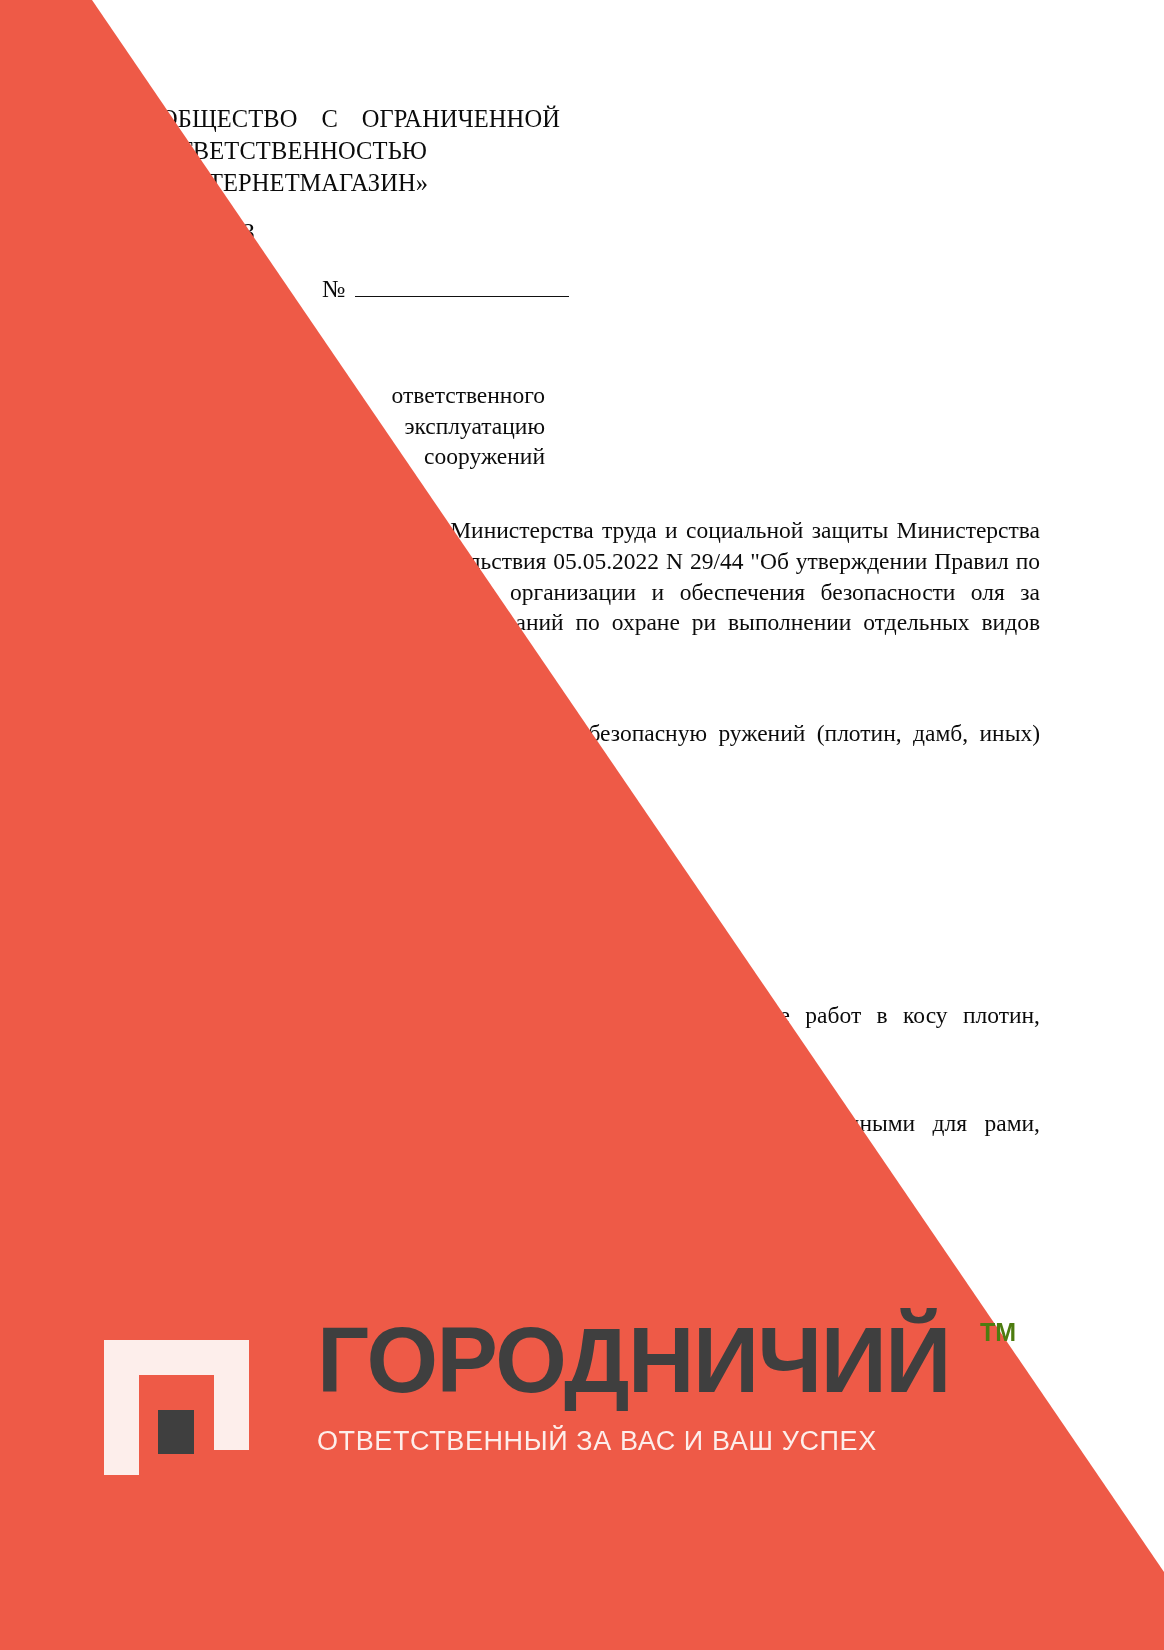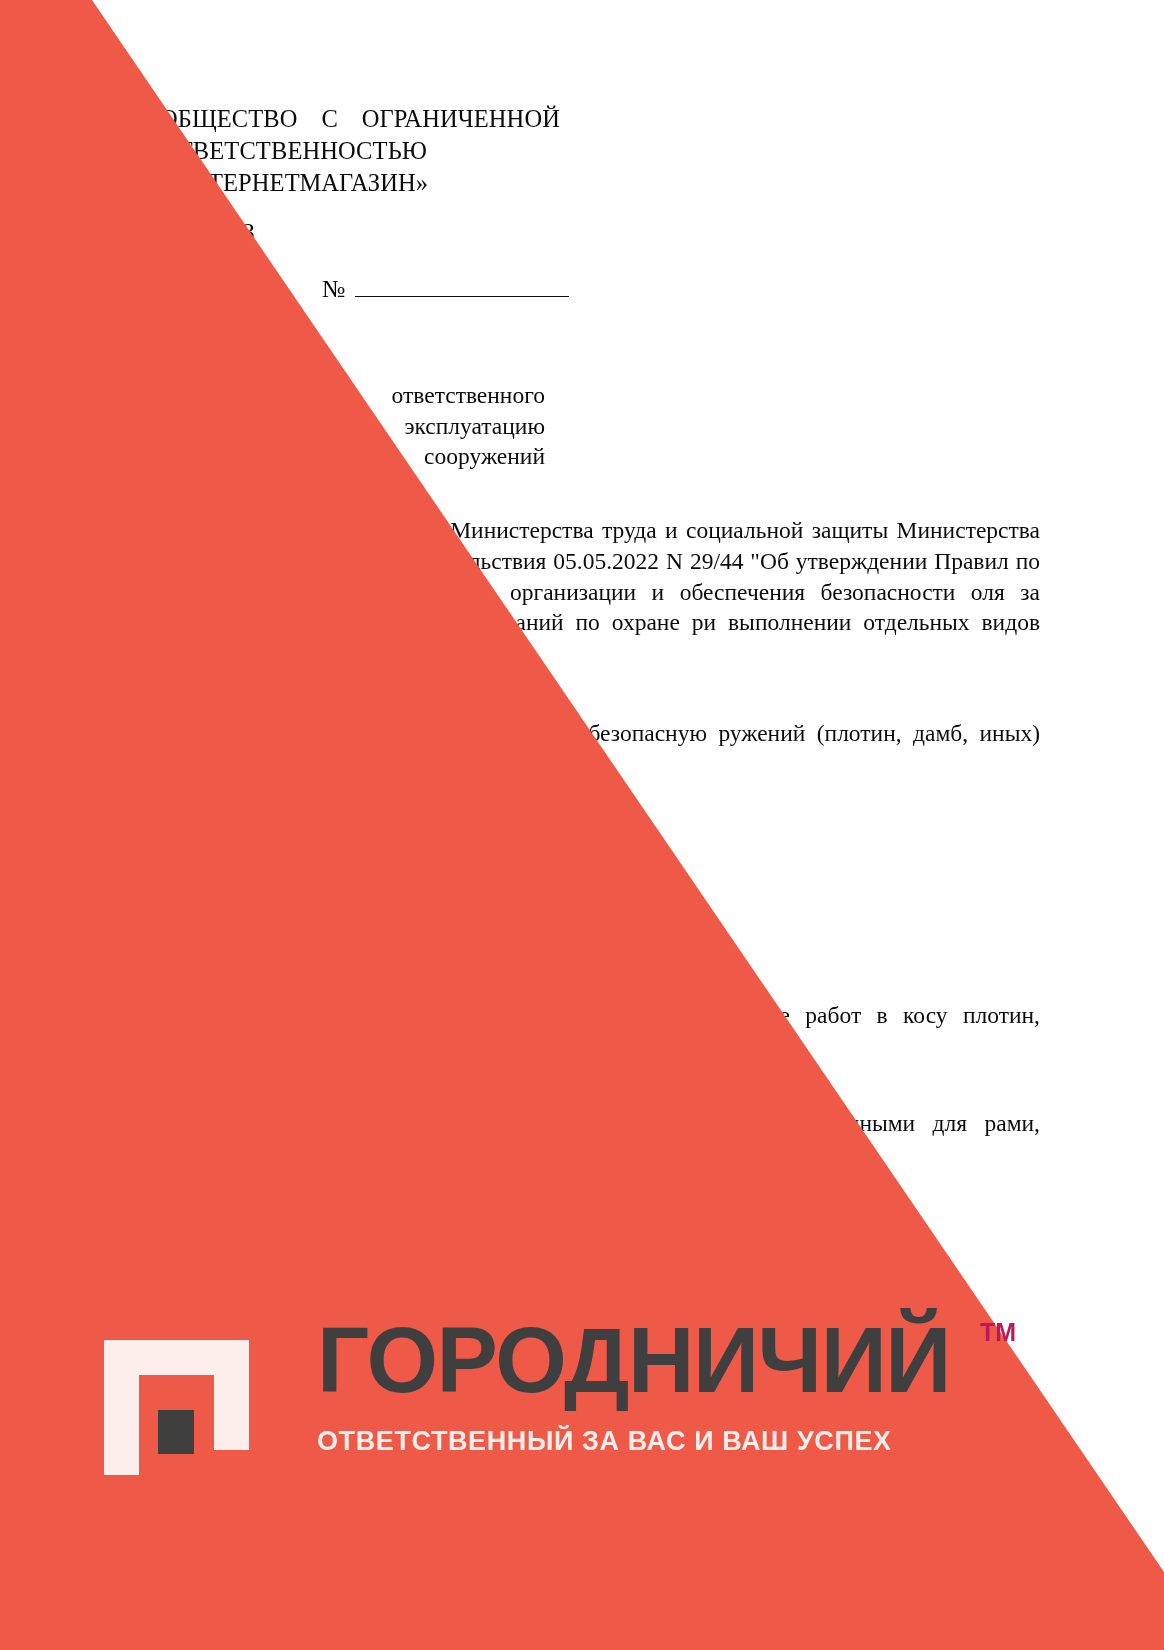--- a/index.html
+++ b/index.html
@@ -158,27 +158,27 @@
     line-height: 92px;
     letter-spacing: -1.5px;
     color: #3f3f3f;
     white-space: nowrap;
   }
   .logo-tm {
     font-family: "Liberation Sans", "DejaVu Sans", sans-serif;
     font-weight: 700;
     font-size: 25px;
     line-height: 25px;
-    color: #be185d;
+    color: #4d7c0f;
     margin-left: 4px;
     margin-top: 6px;
   }
   .logo-tagline {
     font-family: "Liberation Sans", "DejaVu Sans", sans-serif;
-    font-weight: 700;
+    font-weight: 400;
     font-size: 27px;
     line-height: 30px;
     letter-spacing: 0.6px;
     color: #fdeeeb;
     margin-top: 20px;
     white-space: nowrap;
   }
 </style>
 </head>
 <body>

